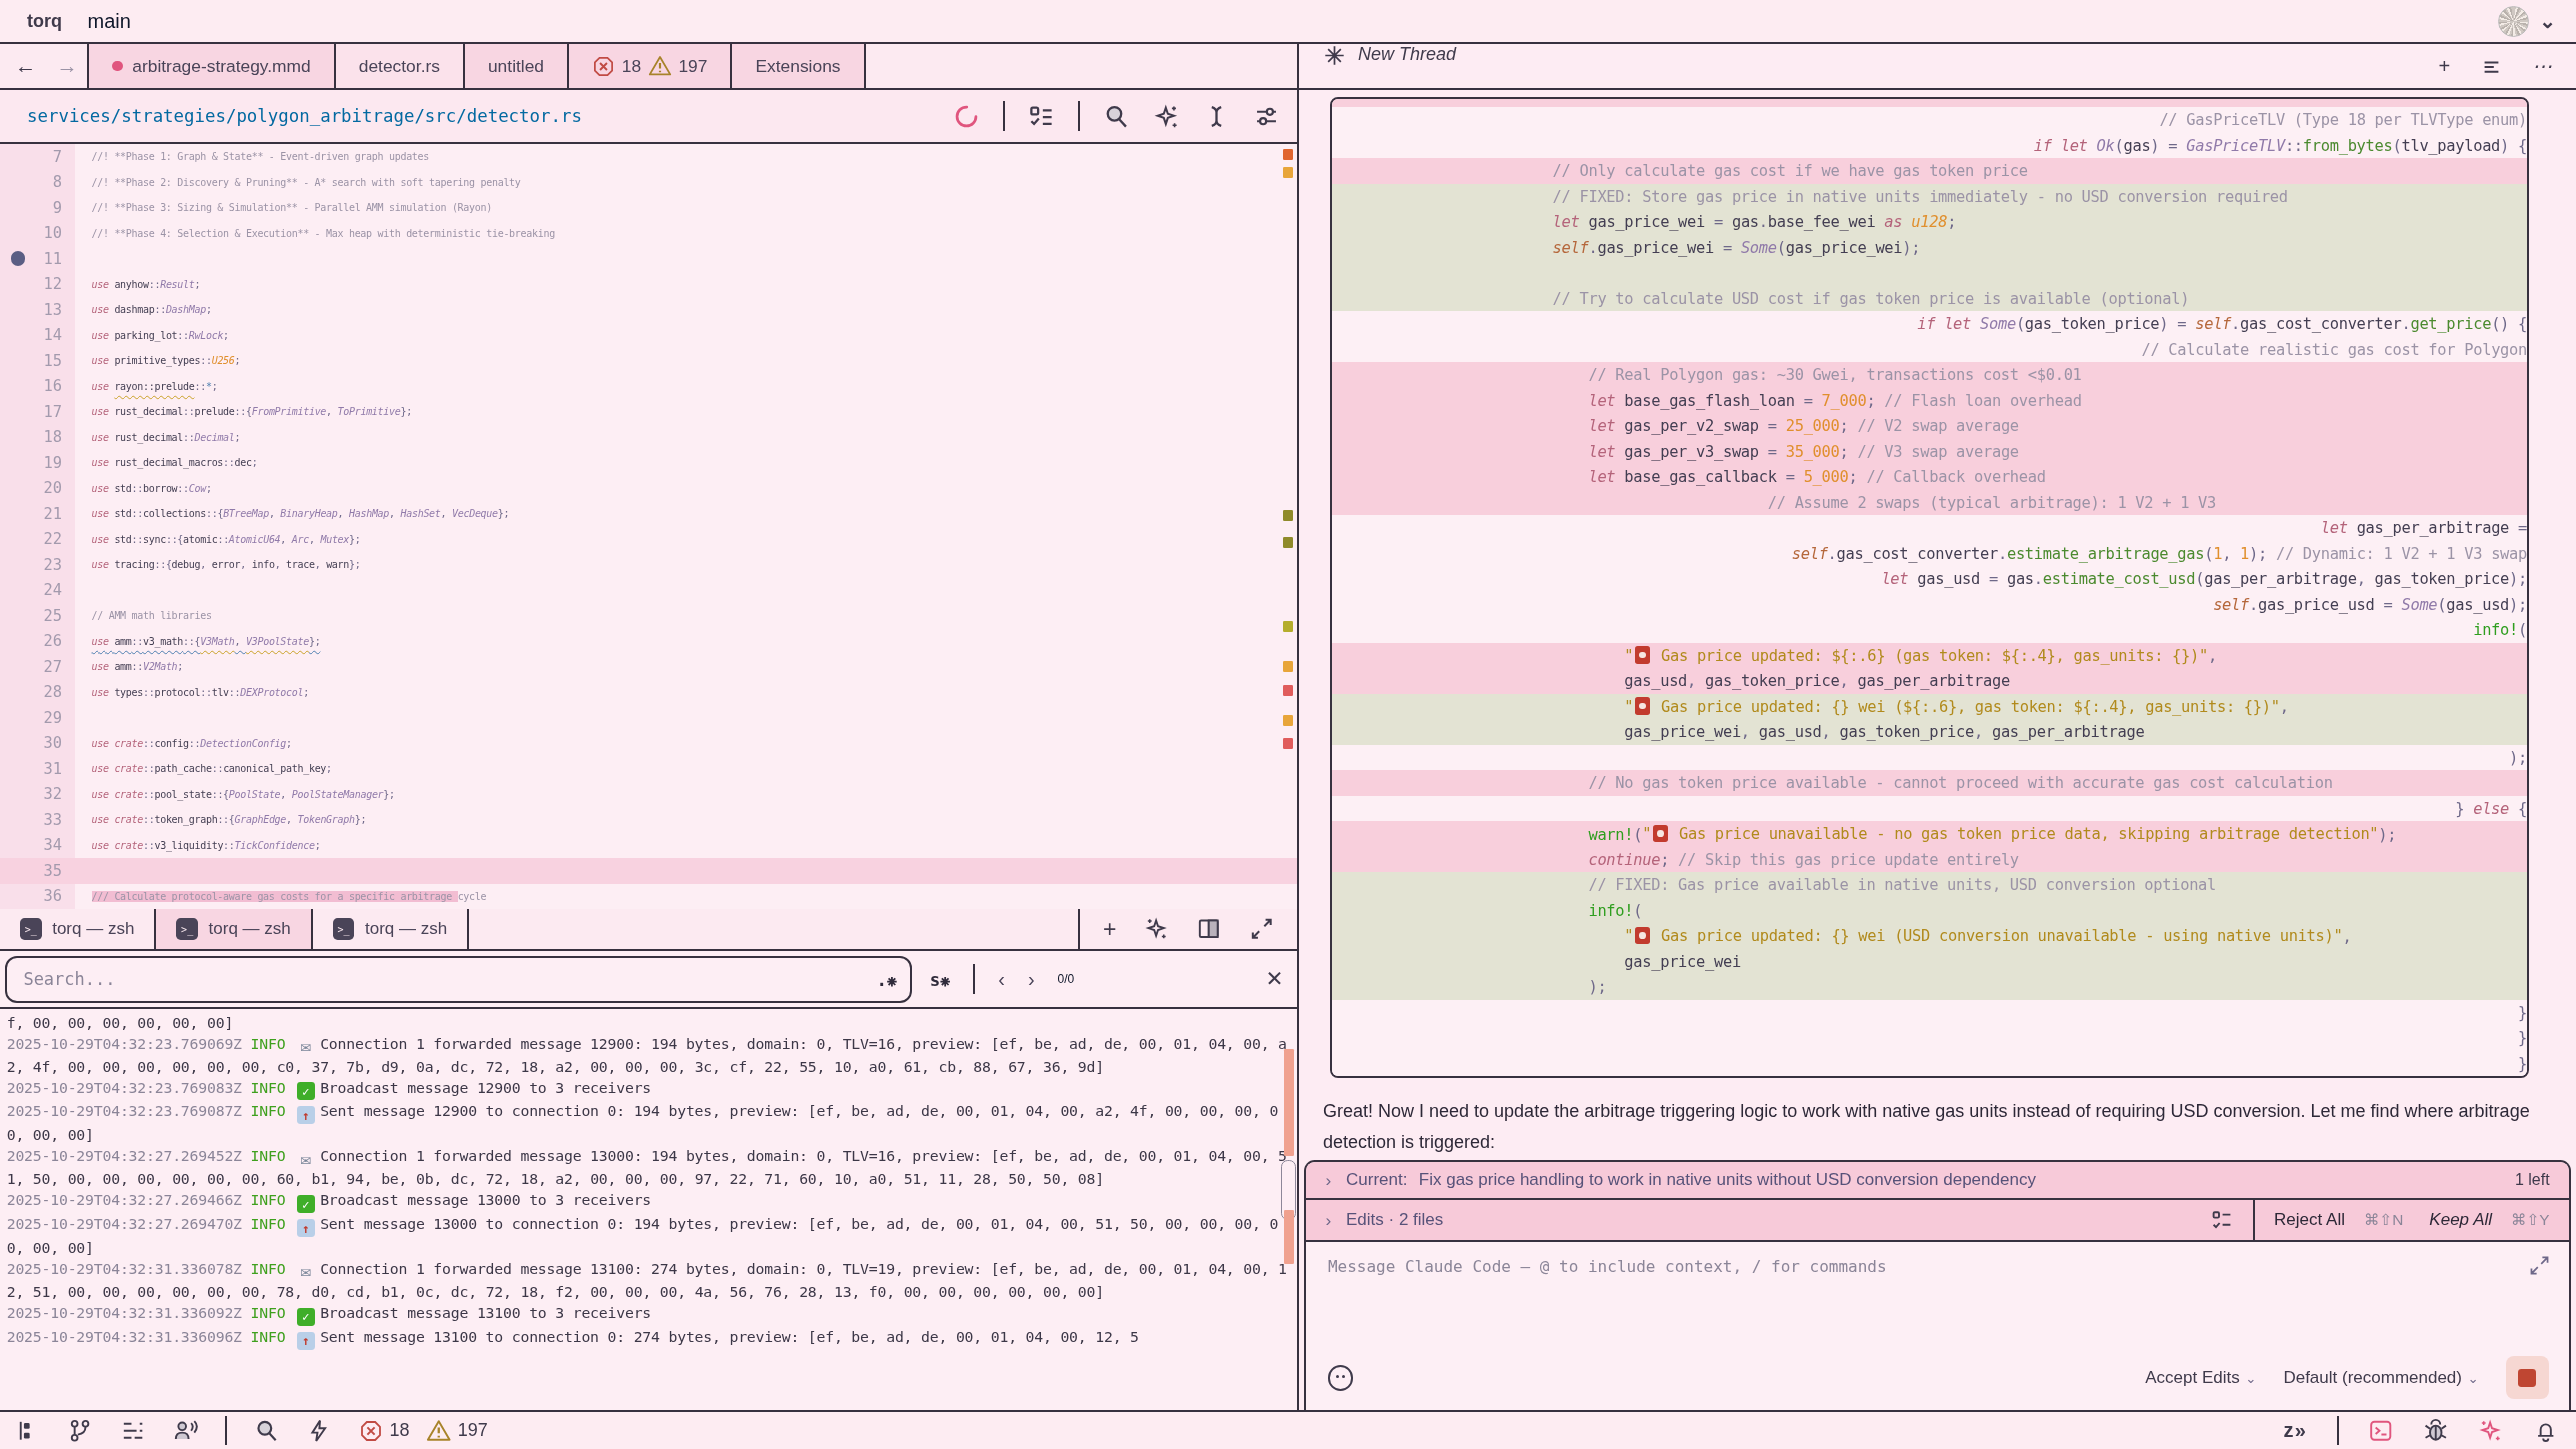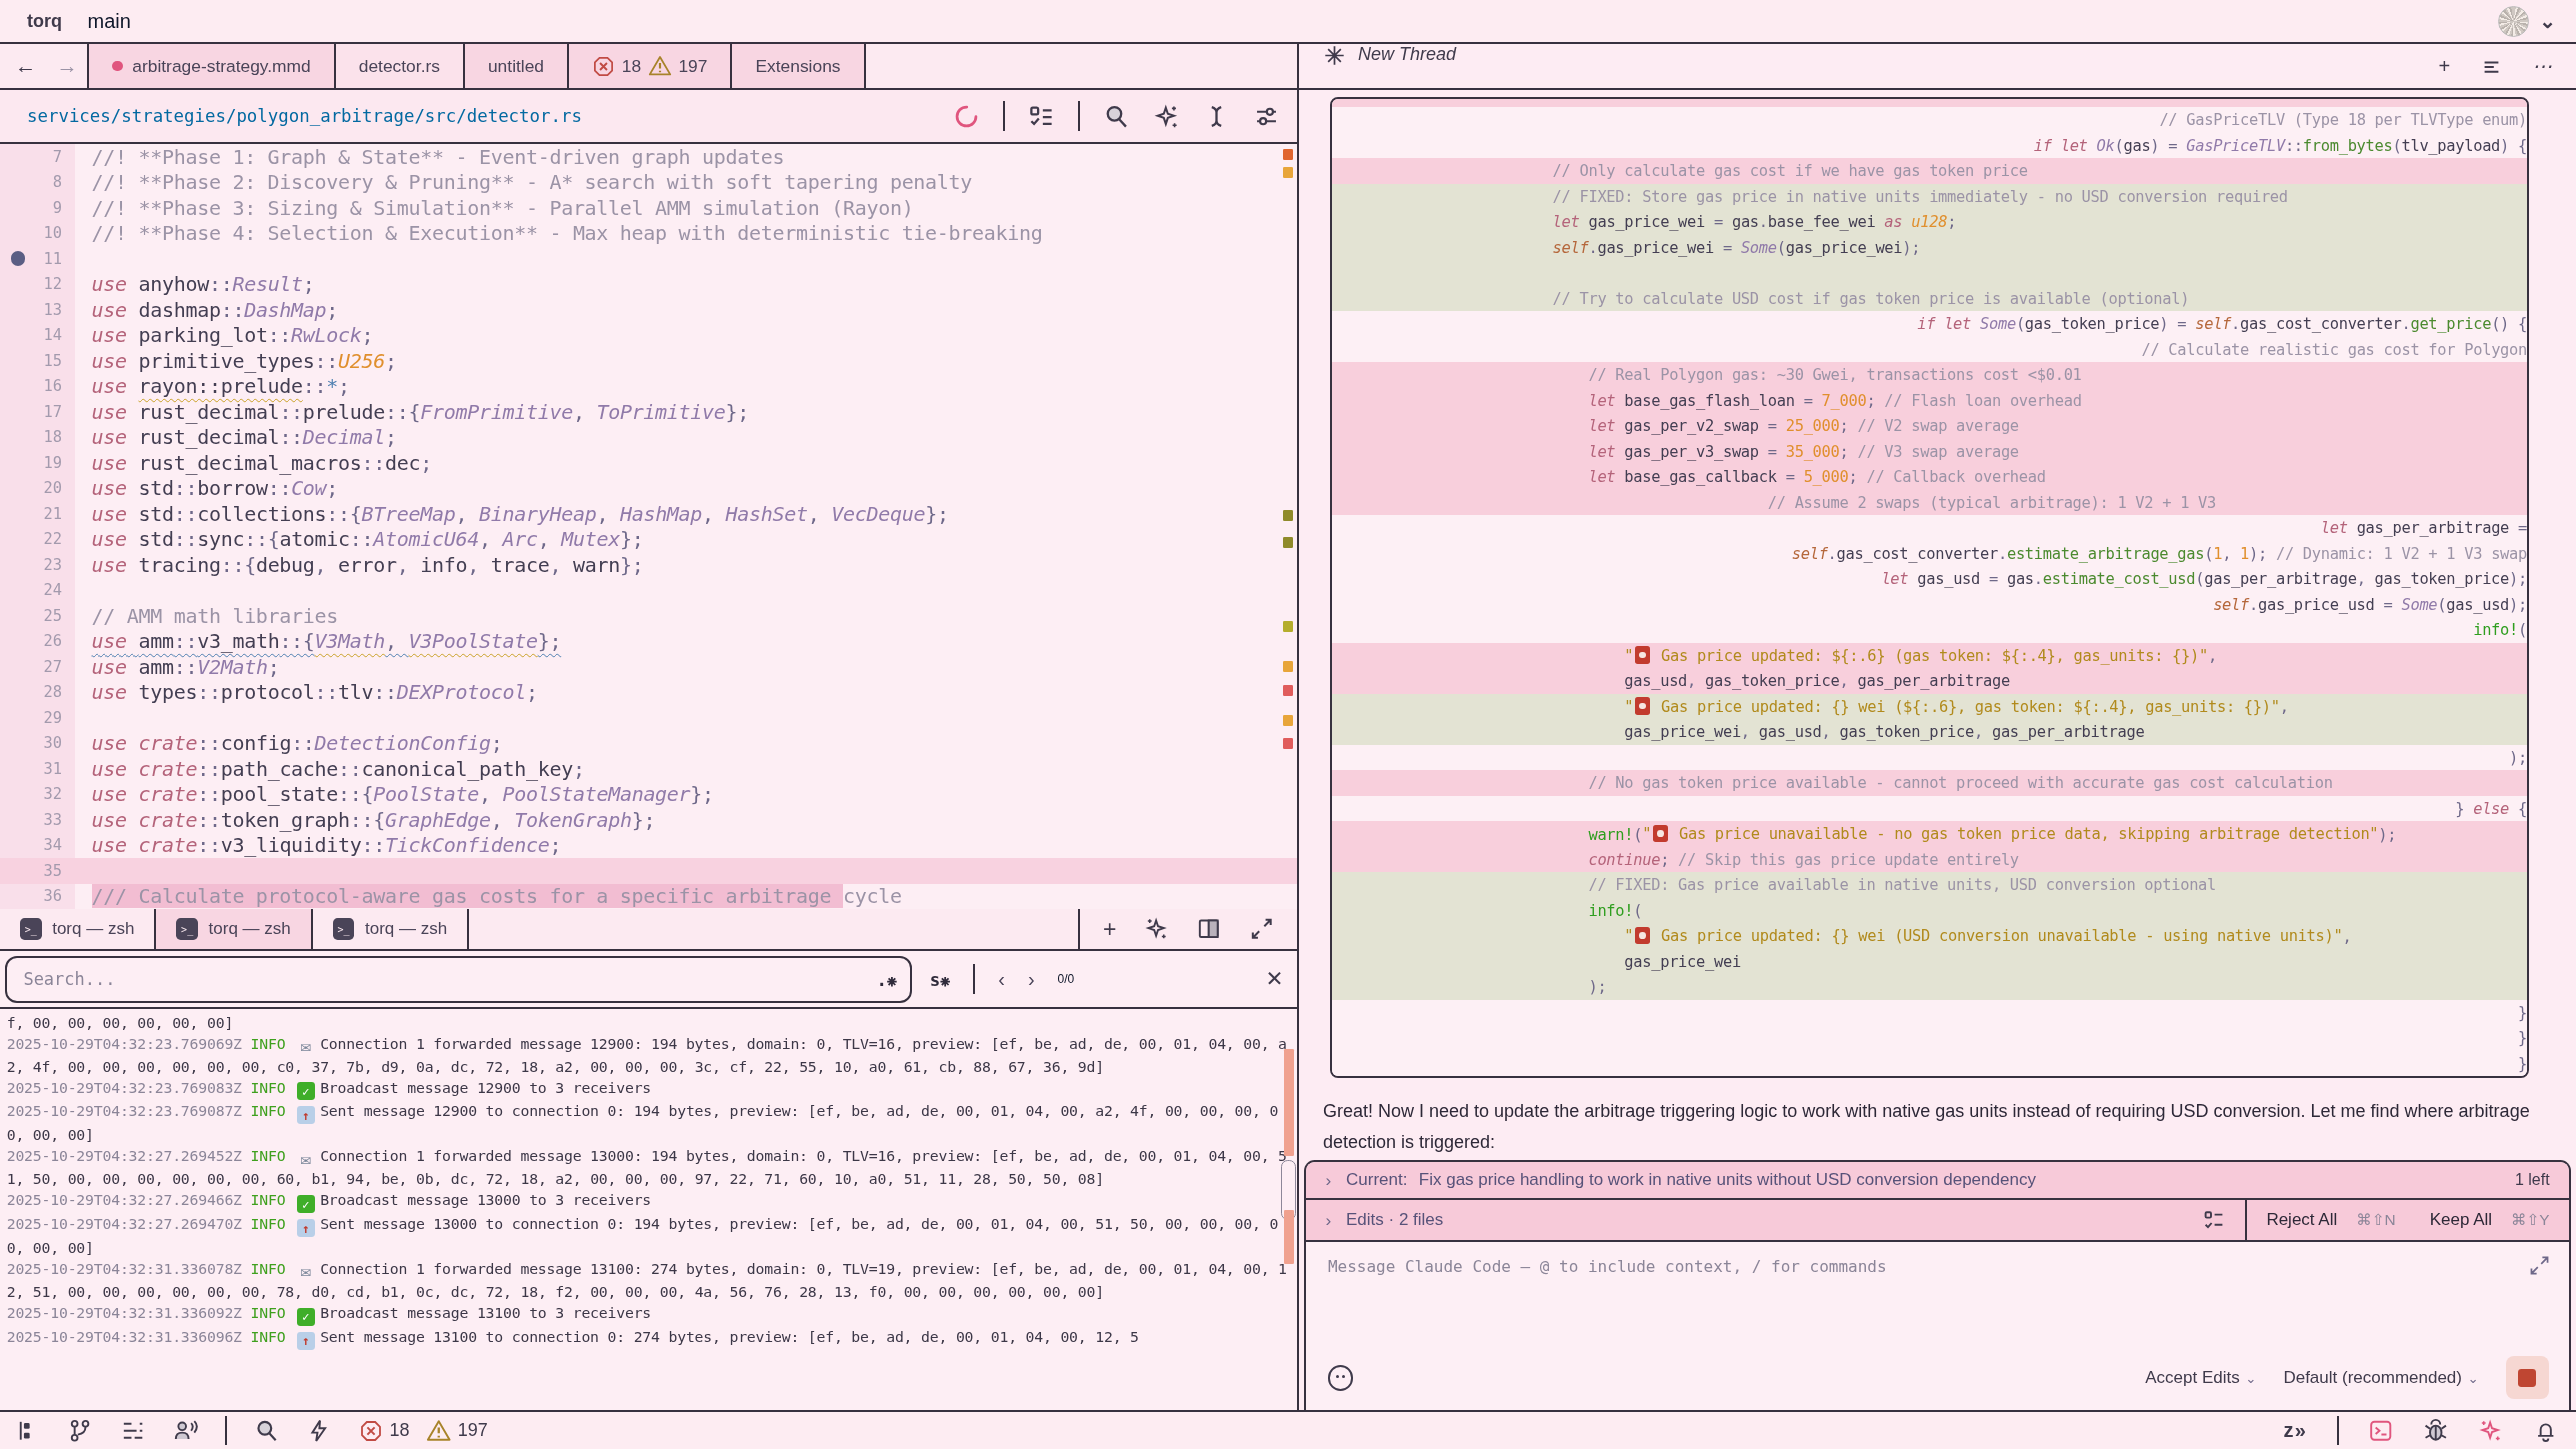--- a/index.html
+++ b/index.html
@@ -41,21 +41,21 @@
   .bc-path { font-size:17.4px; color:#0369a1; }
   .bc-icons { margin-left:auto; display:flex; align-items:center; gap:23px; }
   .vdiv { width:2px; height:29.5px; background:#37313f; }
 
   
   .editor { flex:0 0 765px; height:765px; position:relative; background:#fdeef4; overflow:hidden; }
   .gutter-bg { position:absolute; left:0; top:0; width:75px; height:100%; background:#f9dfea; }
   .eline { position:relative; height:25.5px; display:flex; align-items:center; }
   .eline .lnum { width:62px; flex:0 0 62px; text-align:right; font-size:15.4px; color:#a39aad;
                  font-family:"DejaVu Sans Mono", monospace; padding-right:0; z-index:2; }
-  .eline .lcode { margin-left:29.5px; font-family:"DejaVu Sans Mono", monospace; font-size:20px;
+  .eline .lcode { margin-left:29.5px; font-family:"DejaVu Sans Mono", monospace; font-size:10px;
                   letter-spacing:-0.3px; white-space:pre; z-index:2; }
   .eline.hl-line::before { content:""; position:absolute; inset:0; background:#f8d2e0; }
   .bp-dot { position:absolute; left:10.7px; top:5.4px; width:14.8px; height:14.8px; border-radius:50%; background:#5b5e84; z-index:3; }
   .scrollmark { position:absolute; right:4px; width:10px; height:10.7px; z-index:4; border-radius:1.3px; }
 
   
   .cm{color:#9b93a6} .kw{color:#b4637a;font-style:italic} .ty{color:#907aa9;font-style:italic}
   .fn{color:#4b8a2f} .mac{color:#2f9e1f} .num{color:#e08f2d} .cn{color:#e08f2d;font-style:italic}
   .str{color:#b18a1c} .pl{color:#433e52} .pn{color:#6e6889} .self{color:#b5673b;font-style:italic}
   .op{color:#4e7fb0}
@@ -595,21 +595,21 @@
           <span style="color:#575279;">Edits · 2 files</span>
           <div class="edit-ctls">
             <svg class="ic" width="24" height="24" viewBox="0 0 40 40" stroke="#3f3a4b" stroke-width="3.2" fill="none">
                 <rect x="6" y="7" width="9" height="9" rx="2"></rect>
                 <path d="M6 28 l4 4 l6 -7"></path>
                 <path d="M21 11 h13 M21 28 h13"></path>
               </svg>
             <div class="editdiv"></div>
             <span class="ebtn">Reject All</span>
             <span class="kbd">⌘⇧N</span>
-            <span class="ebtn" style="margin-left:15px;">Keep All</span>
+            <span class="ebtn" style="margin-left:7px;font-style:italic;">Keep All</span>
             <span class="kbd">⌘⇧Y</span>
           </div>
         </div>
         <div class="composer">
           <span class="composer-ph">Message Claude Code — @ to include context, / for commands</span>
           <svg class="expand-ic" width="23" height="23" viewBox="0 0 40 40" stroke="#6e6889" stroke-width="3" fill="none">
               <path d="M23 17 L34 6 M25 6 h9 v9"></path>
               <path d="M17 23 L6 34 M6 25 v9 h9"></path>
             </svg>
           <div class="composer-bottom">

